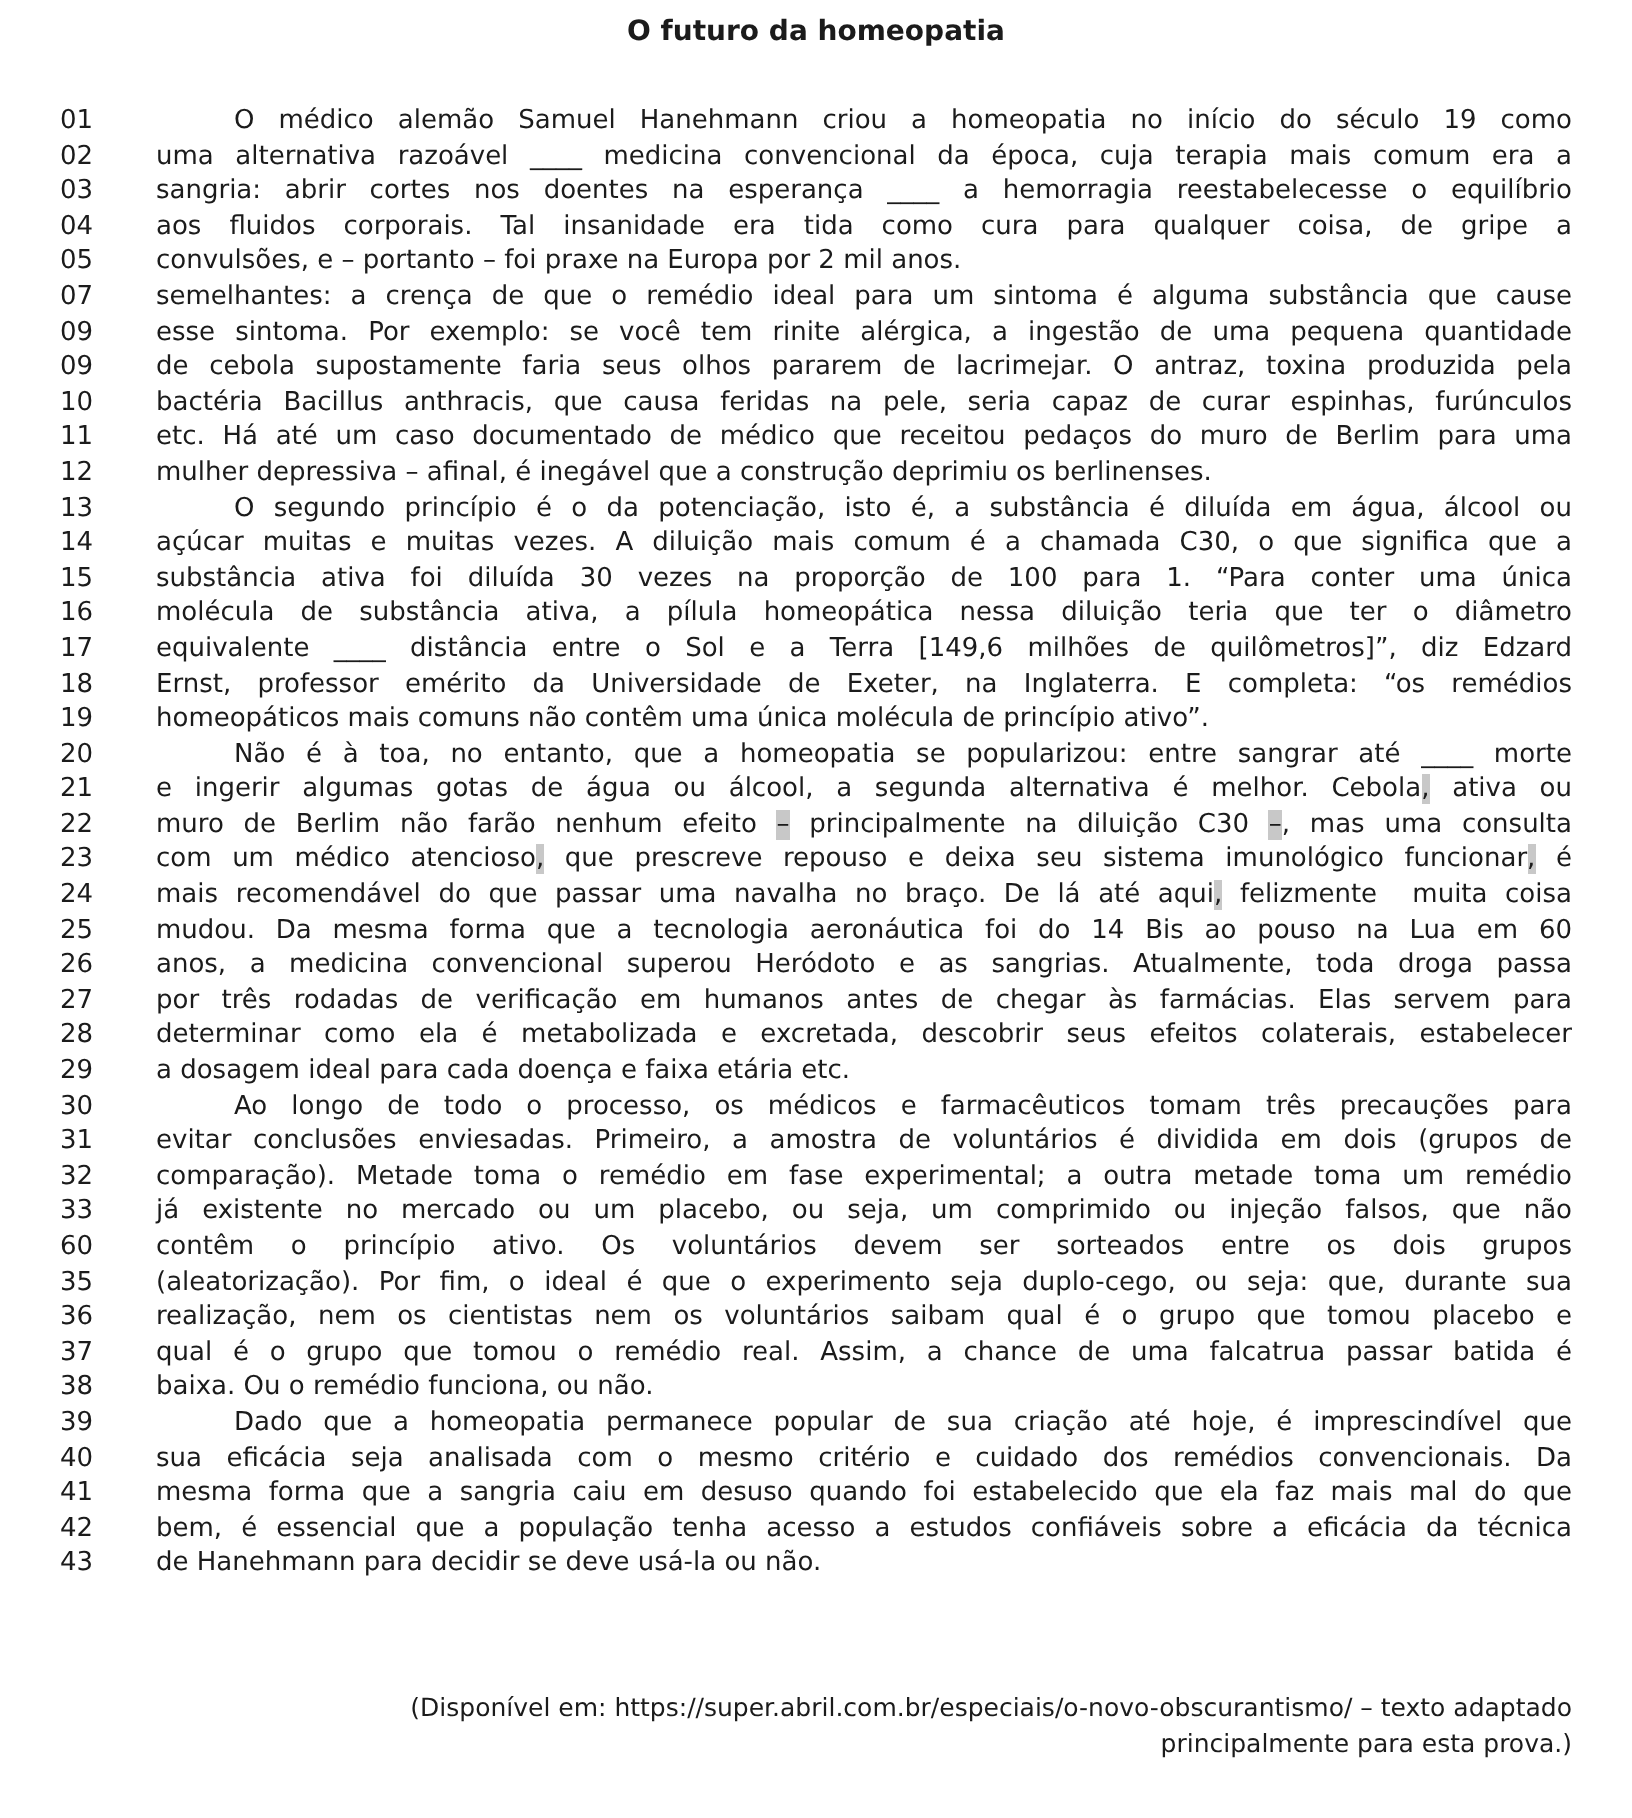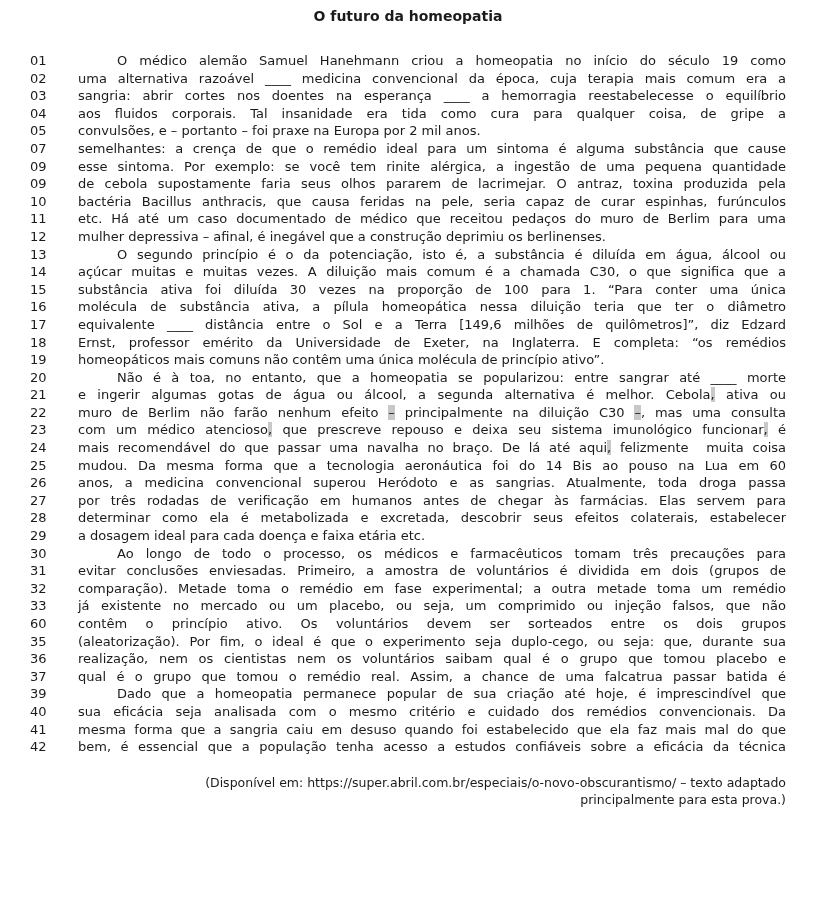--- a/index.html
+++ b/index.html
@@ -38,21 +38,21 @@
   }
   .line.end .text {
     text-align-last: left;
   }
   .line.indent .text {
     text-indent: 39px;
   }
   .it { }
   .hl { background: var(--hl, #c8c8c8); }
   .footer {
-    margin-top: 18px;
+    margin-top: 54px;
     text-align: right;
     font-size: 12.5px;
     line-height: 17.6px;
     padding-bottom: 16px;
   }
 </style>
 </head>
 <body>
 
 <div class="doc">
@@ -196,35 +196,43 @@
         <span class="text"><span>(aleatorização). Por fim, o ideal é que o experimento seja duplo-cego, ou seja: que, durante sua</span></span>
       </div>
       <div class="line">
         <span class="num">36</span>
         <span class="text"><span>realização, nem os cientistas nem os voluntários saibam qual é o grupo que tomou placebo e</span></span>
       </div>
       <div class="line">
         <span class="num">37</span>
         <span class="text"><span>qual é o grupo que tomou o remédio real. Assim, a chance de uma falcatrua passar batida é</span></span>
       </div>
+      <div class="line end">
+        <span class="num">38</span>
+        <span class="text"><span>baixa. Ou o remédio funciona, ou não.</span></span>
+      </div>
       <div class="line indent">
         <span class="num">39</span>
         <span class="text"><span>Dado que a homeopatia permanece popular de sua criação até hoje, é imprescindível que</span></span>
       </div>
       <div class="line">
         <span class="num">40</span>
         <span class="text"><span>sua eficácia seja analisada com o mesmo critério e cuidado dos remédios convencionais. Da</span></span>
       </div>
       <div class="line">
         <span class="num">41</span>
         <span class="text"><span>mesma forma que a sangria caiu em desuso quando foi estabelecido que ela faz mais mal do que</span></span>
       </div>
       <div class="line">
         <span class="num">42</span>
         <span class="text"><span>bem, é essencial que a população tenha acesso a estudos confiáveis sobre a eficácia da técnica</span></span>
+      </div>
+      <div class="line end">
+        <span class="num">43</span>
+        <span class="text"><span>de Hanehmann para decidir se deve usá-la ou não.</span></span>
       </div>
     </div>
 
   <div class="footer">
     <div>(Disponível em: https://super.abril.com.br/especiais/o-novo-obscurantismo/ – texto adaptado</div>
     <div>principalmente para esta prova.)</div>
   </div>
 </div>
 
 </body></html>

